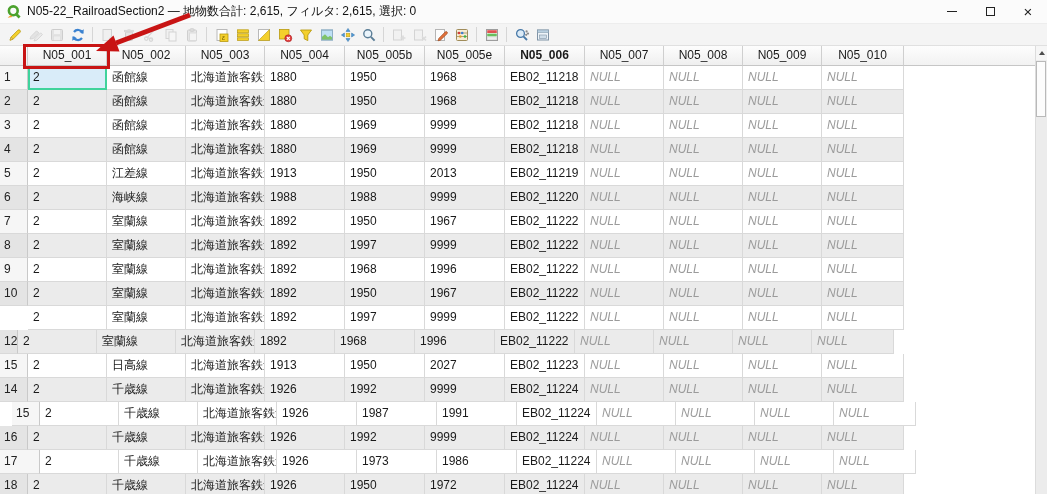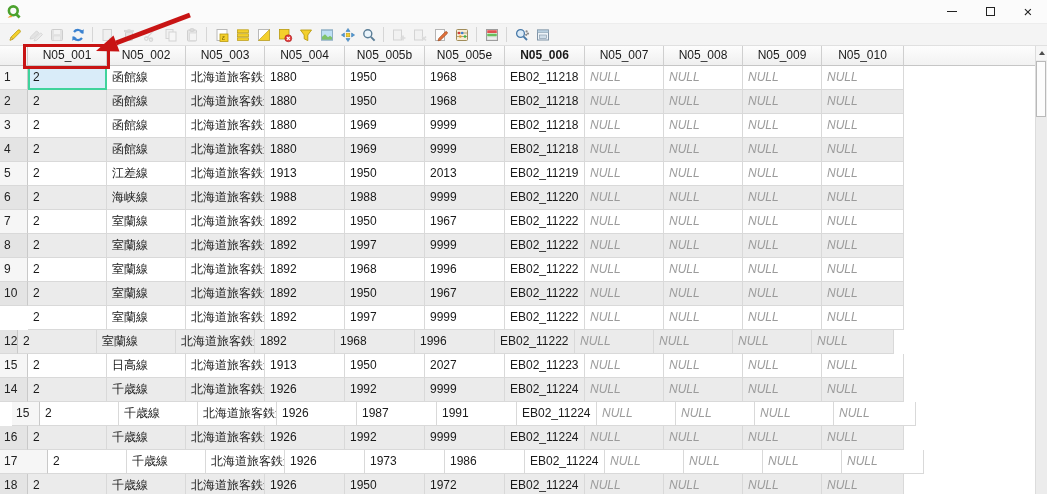--- a/index.html
+++ b/index.html
@@ -56,20 +56,21 @@
 <div class="window">
 
   <div class="titlebar">
     <span class="app-icon">
       <svg viewBox="0 0 16 16" width="16" height="16">
         <circle cx="7.3" cy="6.8" r="4.4" fill="none" stroke="#4ca22e" stroke-width="2.6"></circle>
         <path d="M9.6 9.4 L13.6 13.4" stroke="#4ca22e" stroke-width="2.8"></path>
         <path d="M1.6 13.8 L4.8 10.9 L6.6 12.9 Z" fill="#f0a02e"></path>
       </svg>
     </span>
+    <span class="title-text">N05-22_RailroadSection2 — 地物数合計: 2,615, フィルタ: 2,615, 選択: 0</span>
     <span class="spacer"></span>
     <span class="win-btn">
         <span class="min-glyph"></span>
       </span>
     <span class="win-btn">
         <span class="max-glyph"></span>
       </span>
     <span class="win-btn">
         <span class="close-glyph">×</span>
       </span>
@@ -552,21 +553,21 @@
           <div class="t-cell" style="width: 80px;">1992</div>
           <div class="t-cell" style="width: 80px;">9999</div>
           <div class="t-cell" style="width: 80px;">EB02_11224</div>
           <div class="t-cell null-cell" style="width: 79px;">NULL</div>
           <div class="t-cell null-cell" style="width: 79px;">NULL</div>
           <div class="t-cell null-cell" style="width: 79px;">NULL</div>
           <div class="t-cell null-cell" style="width: 82px;">NULL</div>
           <div class="t-cell row-fill" style="border-right: none; border-bottom: none;"></div>
         </div>
         <div class="t-row">
-          <div class="t-cell rownum" style="width: 48px;">17</div>
+          <div class="t-cell rownum" style="width: 40px;">17</div>
           <div class="t-cell" style="width: 79px;">2</div>
           <div class="t-cell" style="width: 79px;">千歳線</div>
           <div class="t-cell" style="width: 79px;">北海道旅客鉄道...</div>
           <div class="t-cell" style="width: 80px;">1926</div>
           <div class="t-cell" style="width: 80px;">1973</div>
           <div class="t-cell" style="width: 80px;">1986</div>
           <div class="t-cell" style="width: 80px;">EB02_11224</div>
           <div class="t-cell null-cell" style="width: 79px;">NULL</div>
           <div class="t-cell null-cell" style="width: 79px;">NULL</div>
           <div class="t-cell null-cell" style="width: 79px;">NULL</div>

